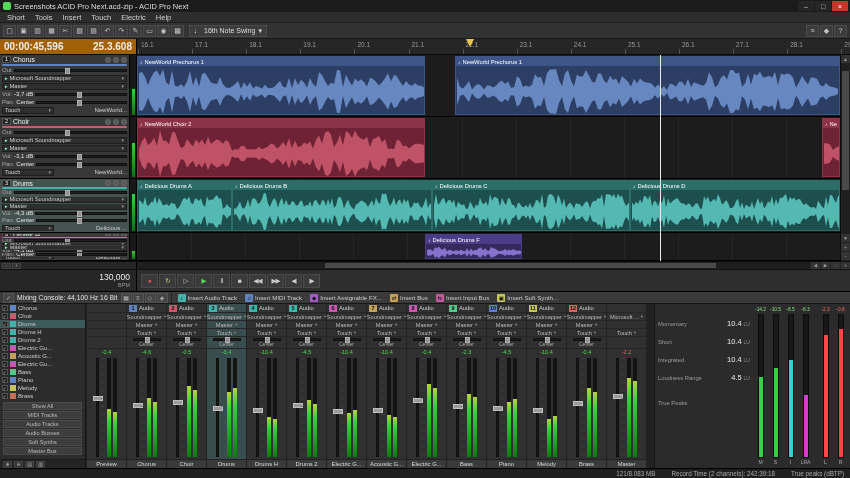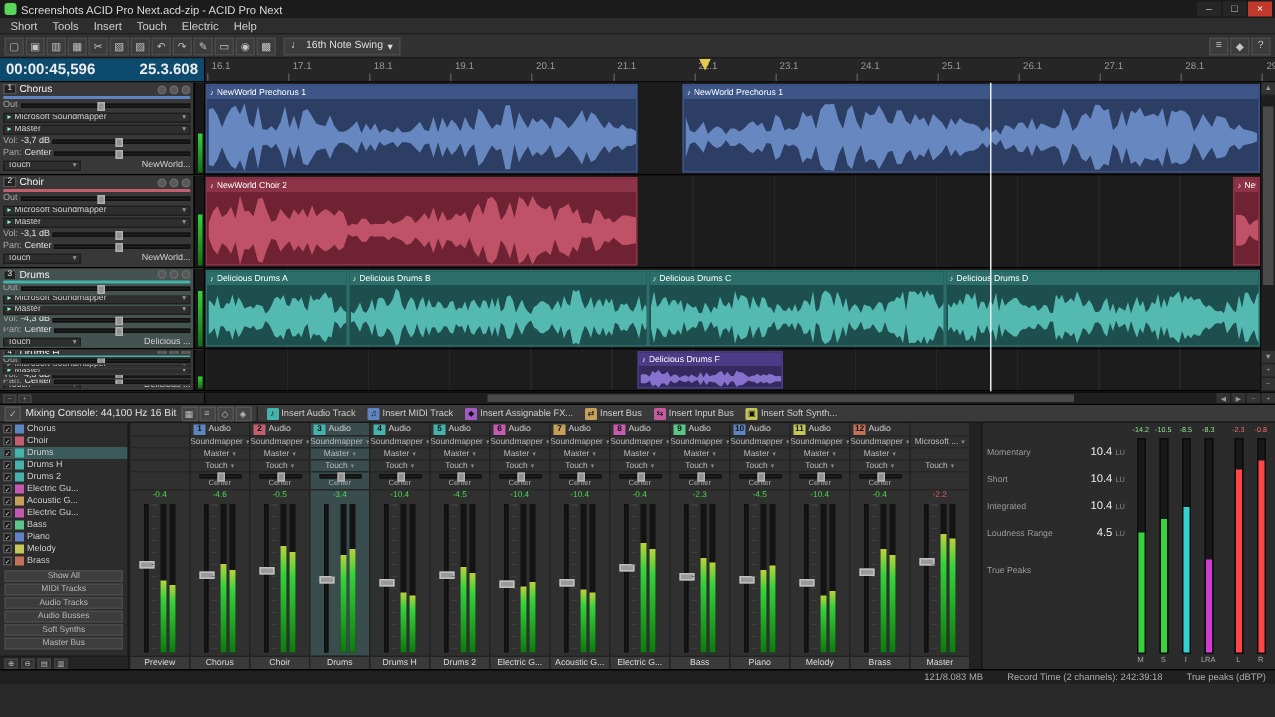--- a/index.html
+++ b/index.html
@@ -14,21 +14,21 @@
 .win-btn{width:16px;height:10px;display:flex;align-items:center;justify-content:center;color:#ccc;font-size:7px;background:#262626}
 .win-close{background:#c0392b;color:#fff}
 .menubar{height:11px;background:#2d2d2d;display:flex;align-items:center;padding-left:2px;border-bottom:1px solid #1f1f1f;flex:0 0 auto}
 .menu-item{padding:0 5px;font-size:7.5px;color:#cfcfcf}
 .toolbar{height:16px;background:#323232;display:flex;align-items:center;gap:2px;padding:0 3px;border-bottom:1px solid #1a1a1a;flex:0 0 auto}
 .tbgrp{display:flex;gap:1px}
 .tb-icon{width:13px;height:12px;background:#3c3c3c;border:1px solid #4a4a4a;color:#c5c5c5;font-size:7px;display:flex;align-items:center;justify-content:center}
 .swing-dd{height:12px;background:#3c3c3c;border:1px solid #4a4a4a;display:flex;align-items:center;padding:0 4px;gap:3px;font-size:7px;color:#ddd;margin-left:3px}
 
 .timerow{height:16px;display:flex;background:#242424;border-bottom:1px solid #0a0a0a;flex:0 0 auto}
-.time-left{width:137px;display:flex;align-items:center;justify-content:space-between;padding:4px 4px;background:#0c4a6e;border-right:1px solid #000}
+.time-left{width:137px;display:flex;align-items:center;justify-content:space-between;padding:4px 4px;background:#a16207;border-right:1px solid #000}
 .time-main,.time-beats{font-size:10px;color:#ececec;font-weight:bold;white-space:nowrap}
 .ruler{flex:1;position:relative;background:#262626;overflow:hidden}
 .ruler-tick{position:absolute;top:2px;font-size:6.5px;color:#9a9a9a;padding-left:3px}
 .ruler-line{position:absolute;bottom:0;width:1px;height:5px;background:#555}
 .marker{position:absolute;top:0;width:8px;height:8px;background:#e8c84a;clip-path:polygon(0 0,100% 0,50% 100%)}
 
 .trackarea{height:206px;display:flex;flex:0 0 auto}
 .hdrcol{width:137px;background:#303030;border-right:1px solid #000;overflow:hidden}
 .tlcol{flex:1;position:relative;background:#181818;overflow:hidden}
 .vscroll{width:10px;background:#2a2a2a;border-left:1px solid #0c0c0c;display:flex;flex-direction:column;font-size:5px;color:#999}
@@ -579,20 +579,38 @@
     </div>
     <div class="hs-track">
       <div class="hs-thumb"></div>
     </div>
     <div class="hs-btn">◀</div>
     <div class="hs-btn">▶</div>
     <div class="hs-btn">−</div>
     <div class="hs-btn">+</div>
   </div>
 
+  <div class="transport">
+    <div class="bpm-box">
+      <div class="bpm-val">130,000</div>
+      <div class="bpm-unit">BPM</div>
+    </div>
+    <div class="trbtns" id="trbtns">
+        <div class="tr-btn" style="color: rgb(224, 85, 85);">●</div>
+        <div class="tr-btn" style="color: rgb(207, 207, 106);">↻</div>
+        <div class="tr-btn" style="color: rgb(204, 204, 204);">▷</div>
+        <div class="tr-btn" style="color: rgb(87, 214, 90);">▶</div>
+        <div class="tr-btn" style="color: rgb(204, 204, 204);">Ⅱ</div>
+        <div class="tr-btn" style="color: rgb(204, 204, 204);">■</div>
+        <div class="tr-btn" style="color: rgb(204, 204, 204);">◀◀</div>
+        <div class="tr-btn" style="color: rgb(204, 204, 204);">▶▶</div>
+        <div class="tr-btn" style="color: rgb(204, 204, 204);">◀</div>
+        <div class="tr-btn" style="color: rgb(204, 204, 204);">▶</div>
+      </div>
+  </div>
 
   <div class="mx-header">
     <div class="mxh-icon">✓</div>
     <div class="mx-title">Mixing Console: 44,100 Hz 16 Bit</div>
     <div class="mxhicons" id="mxhicons">
         <div class="mxh-icon">▦</div>
         <div class="mxh-icon">≡</div>
         <div class="mxh-icon">◇</div>
         <div class="mxh-icon">◈</div>
       </div>

